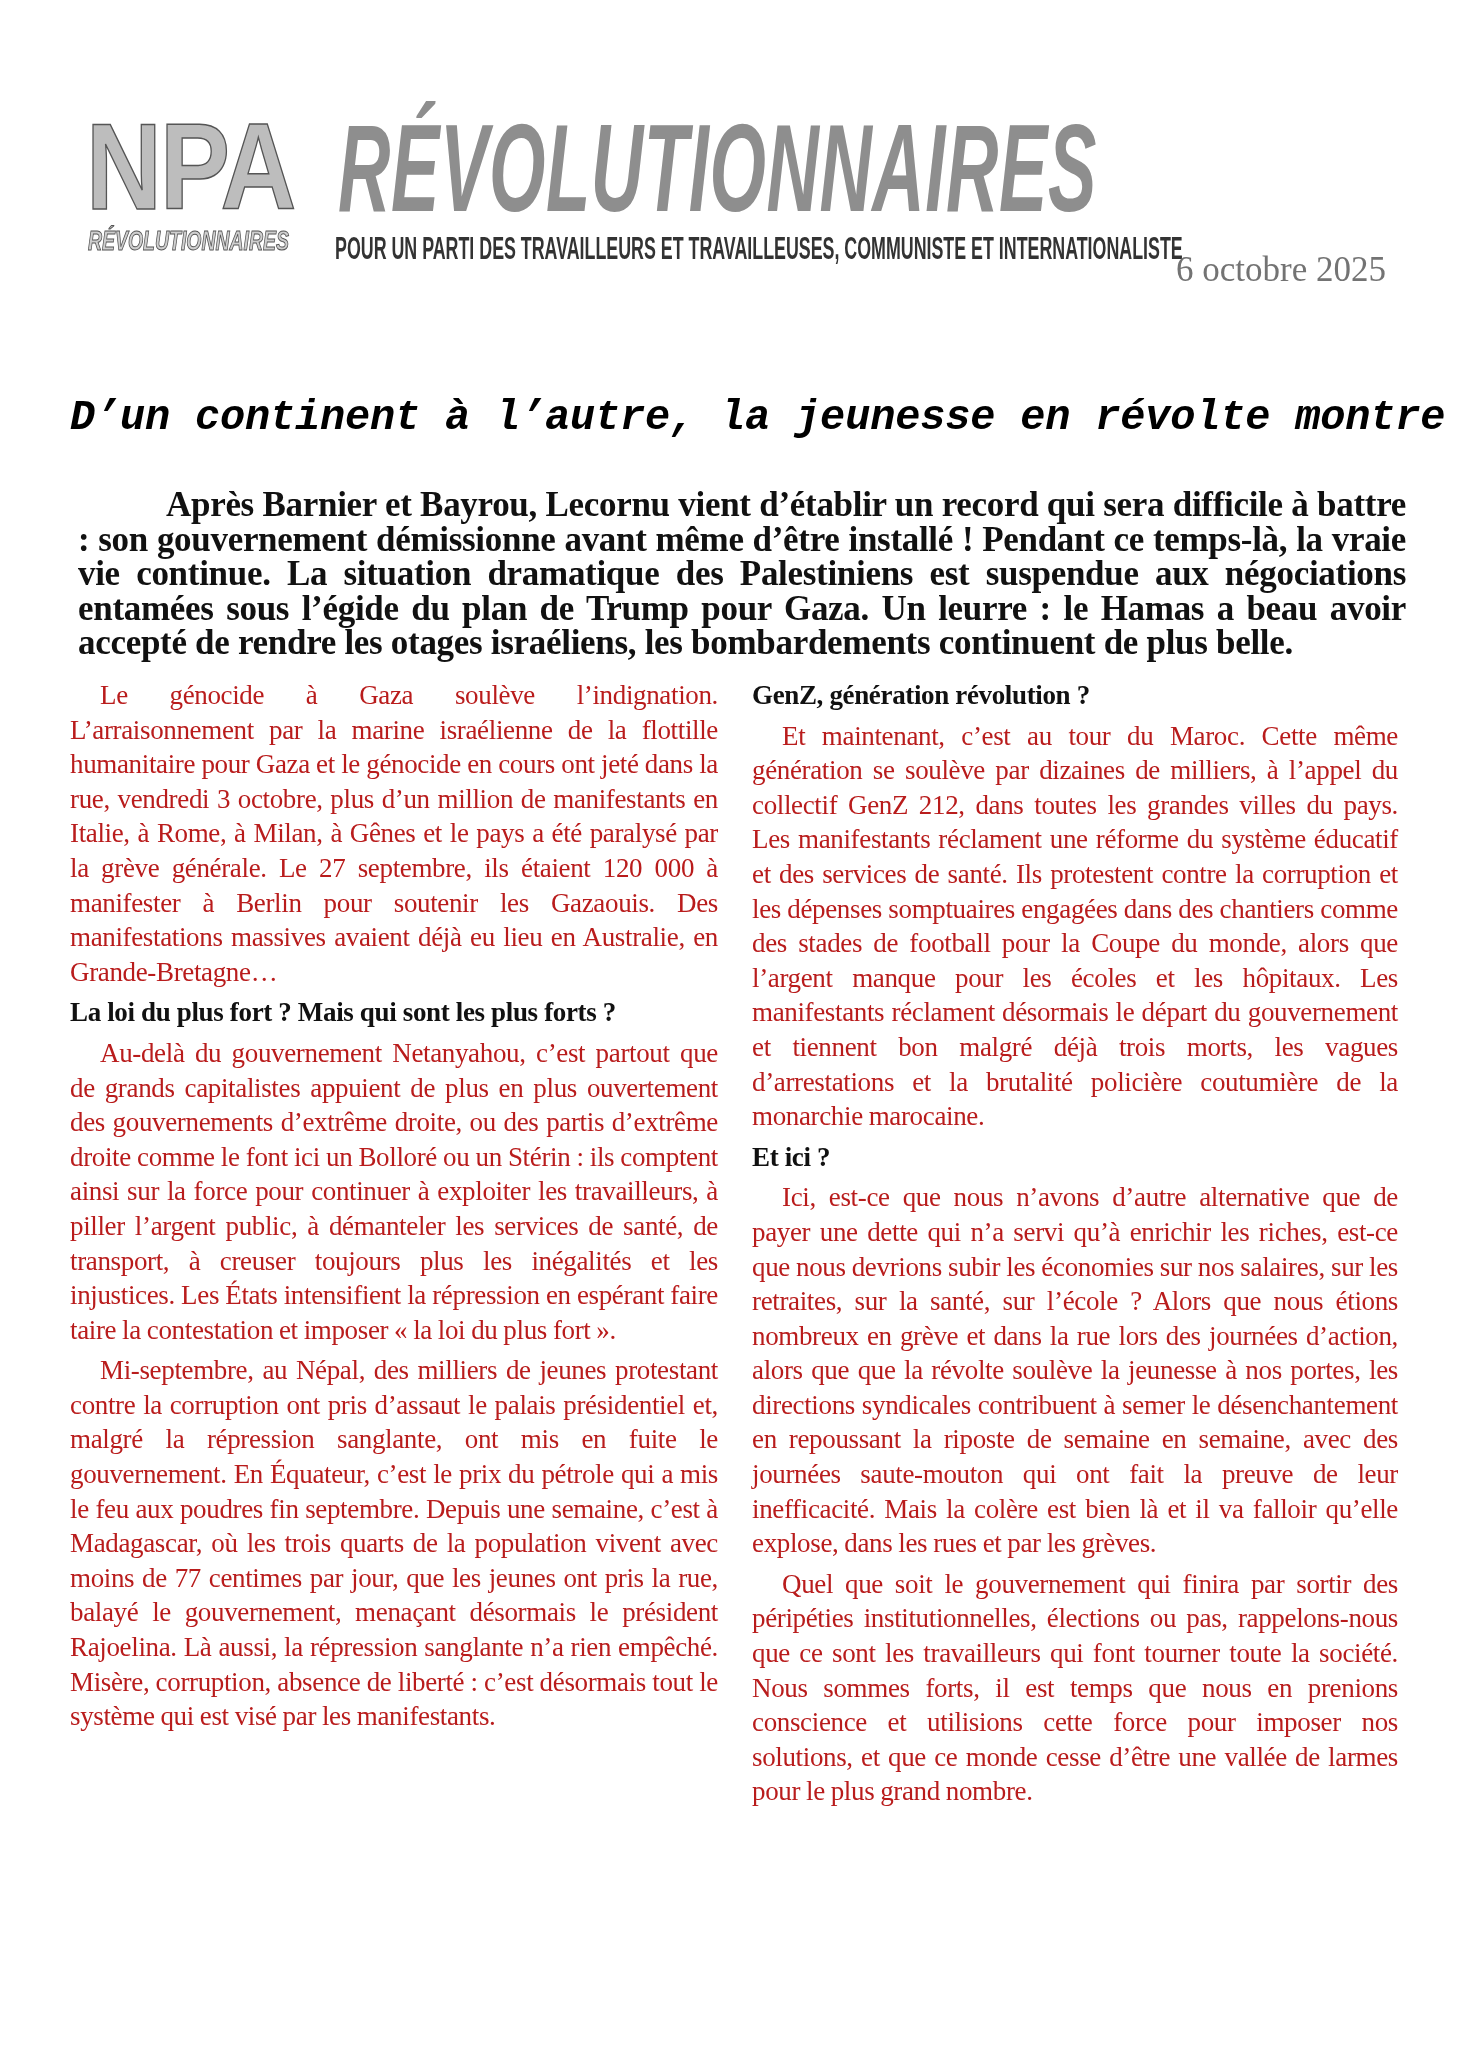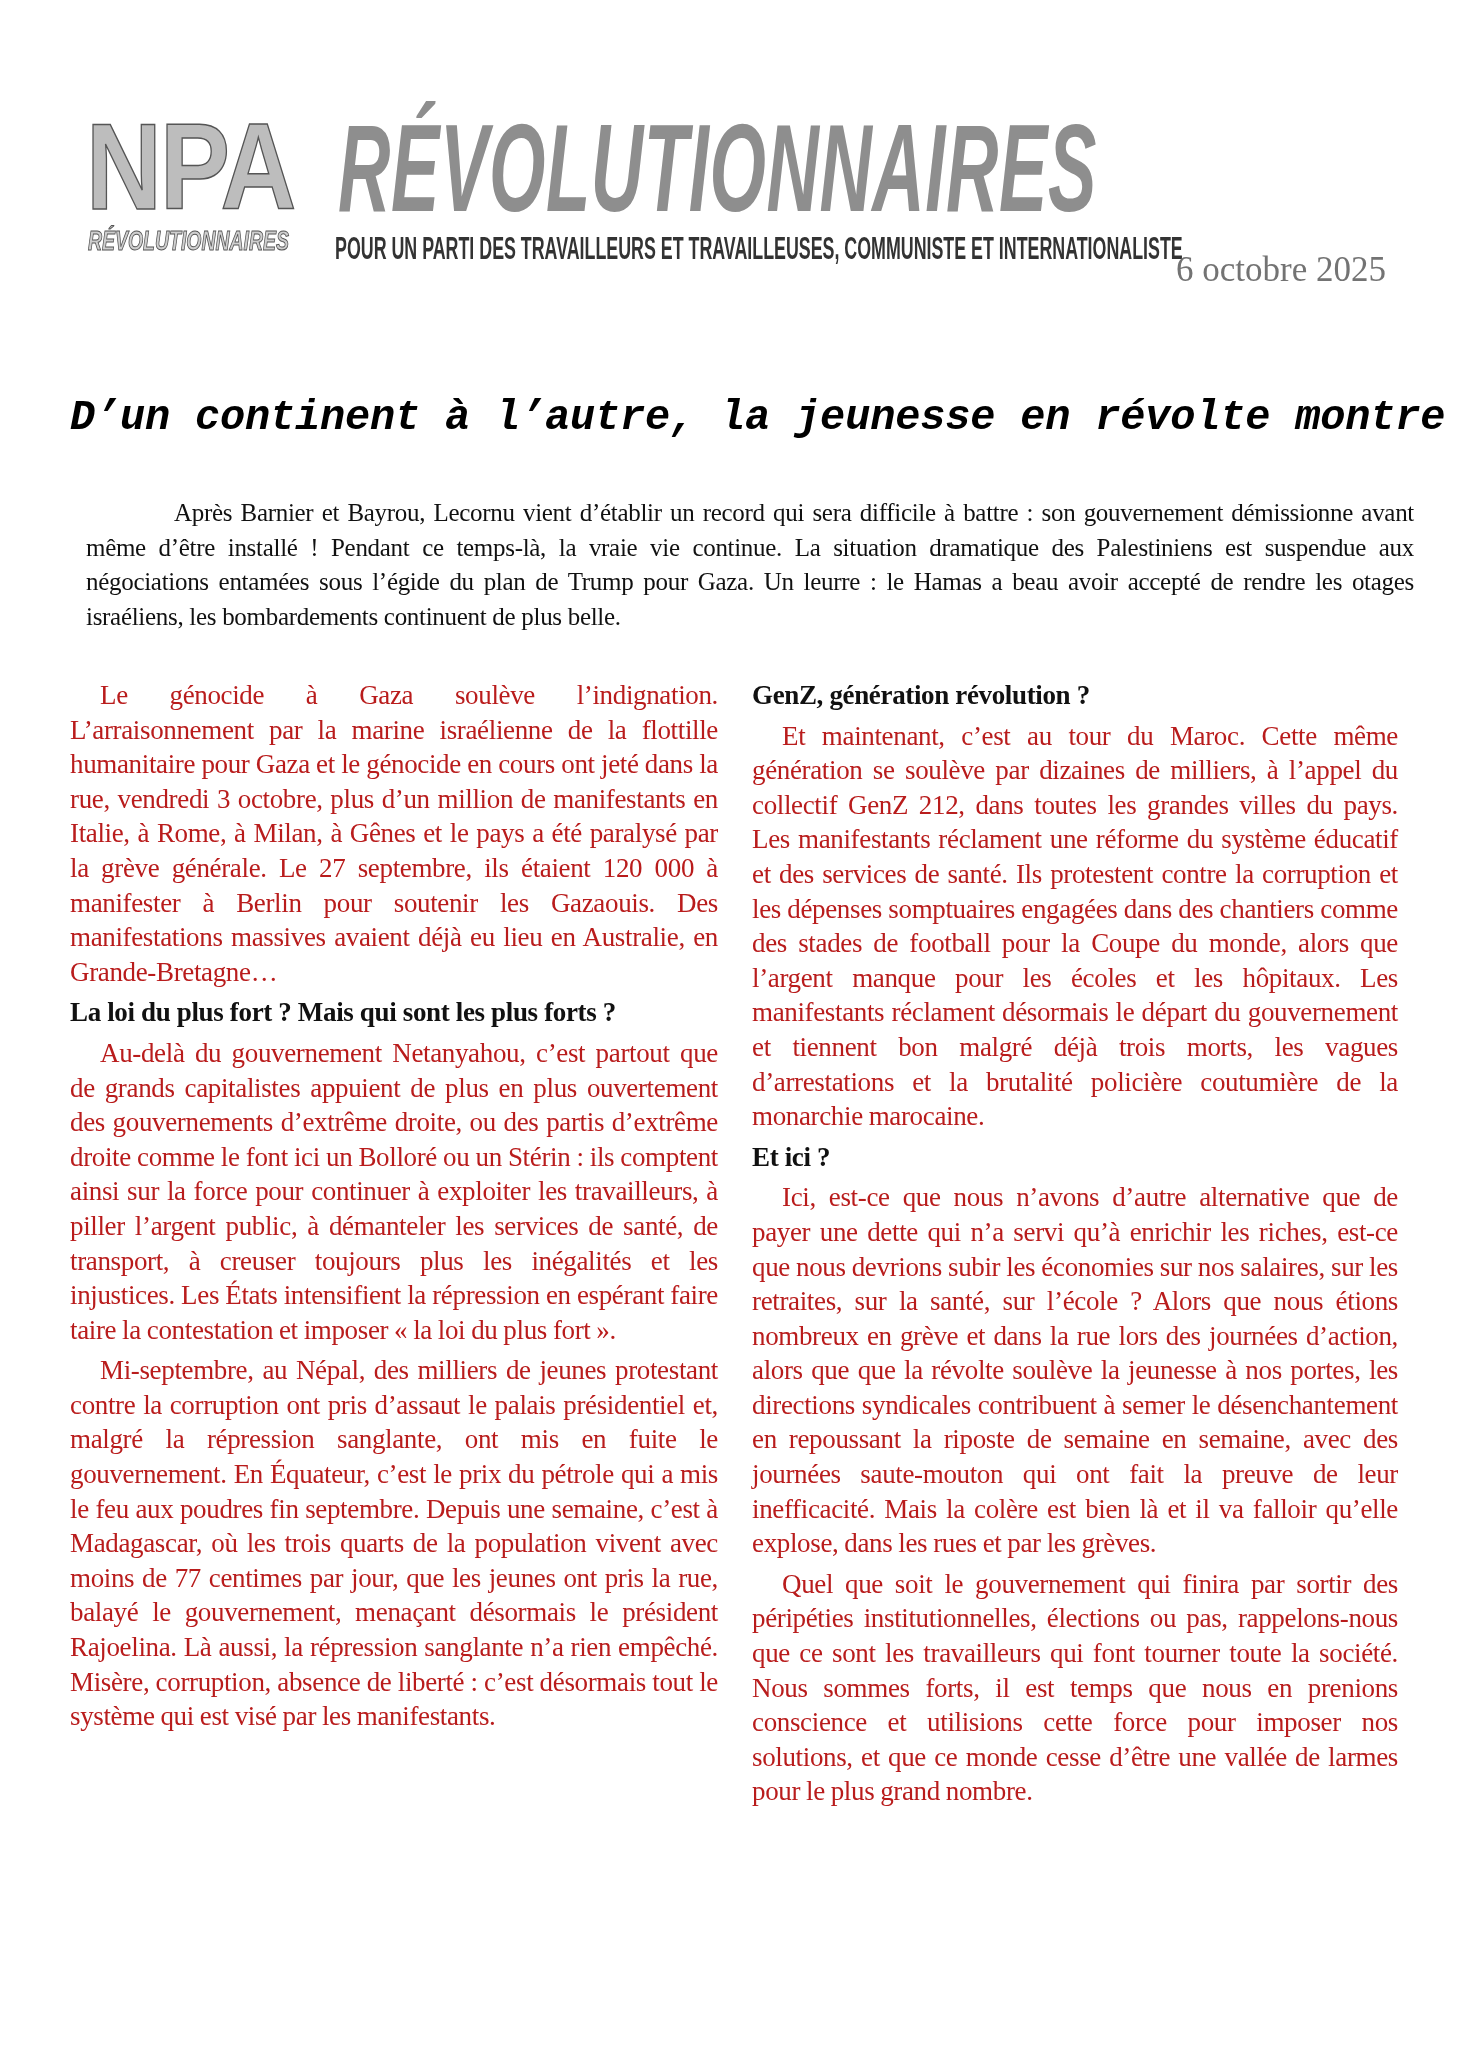--- a/index.html
+++ b/index.html
@@ -50,23 +50,23 @@
   .title {
     position: absolute; left: 70px; top: 388px; width: 1330px;
     font-family: Liberation Mono, monospace; font-weight: bold; font-style: italic;
     font-size: 42px; line-height: 60px; color: #000; white-space: nowrap;
     letter-spacing: -0.2px;
   }
 
   
   .intro {
     position: absolute; left: 70px; top: 480px; width: 1328px;
-    font-family: "Liberation Serif", serif; font-weight: normal;
-    font-size: 25px; line-height: 34.5px; color: #111;
-    text-align: justify; text-indent: 88px; margin: 16px;
+    font-family: "Liberation Serif", serif; font-weight: bold;
+    font-size: 35px; line-height: 34.5px; color: #111;
+    text-align: justify; text-indent: 88px; margin: 8px;
     letter-spacing: -0.3px;
   }
 
   
   .col { position: absolute; top: 678px; width: 648px; }
   .col-left { left: 70px; }
   .col-right { left: 752px; width: 646px; top: 678px; }
   .p {
     font-family: "Liberation Serif", serif; font-size: 27px; line-height: 34.6px;
     color: #b91c1c; text-align: justify; text-indent: 30px; margin: 0 0 6px 0;

